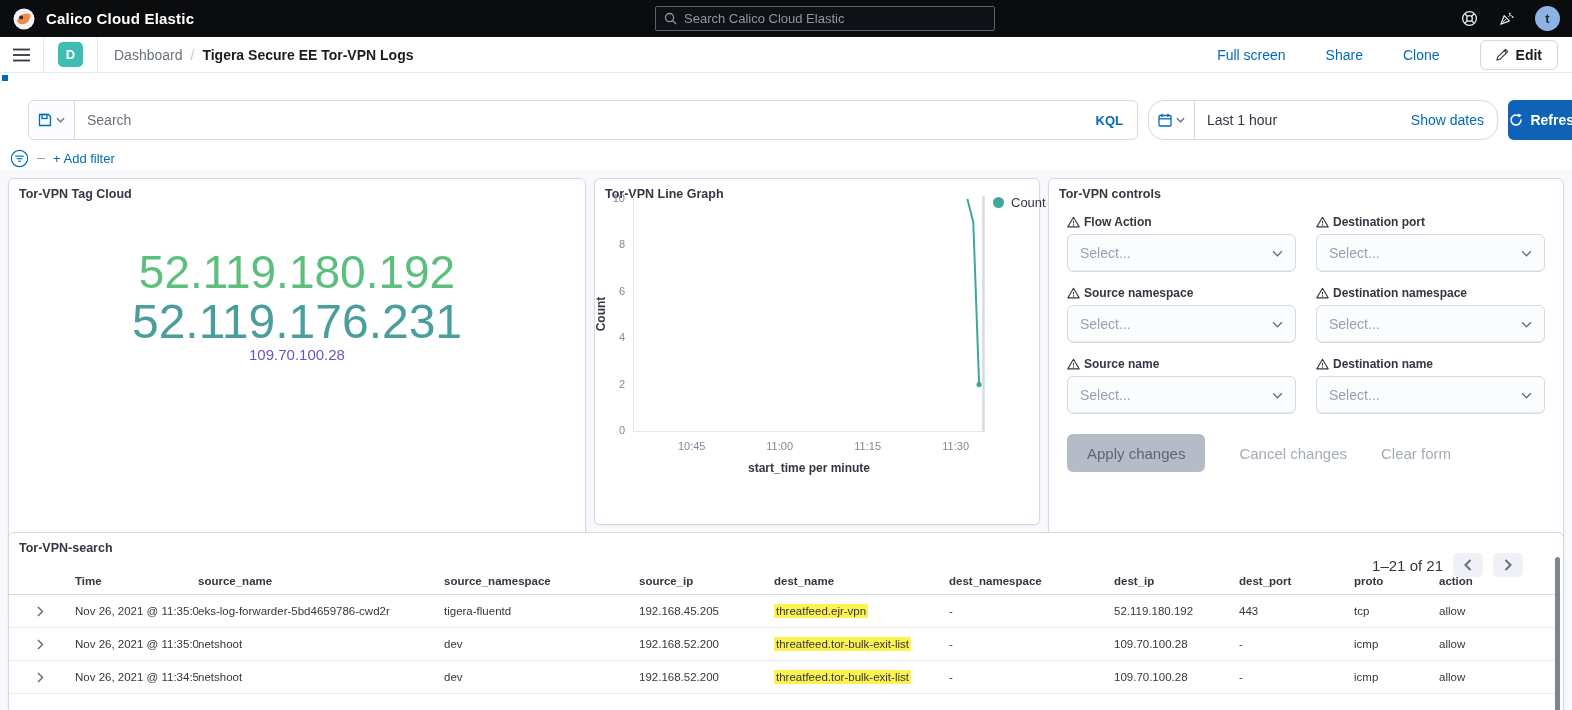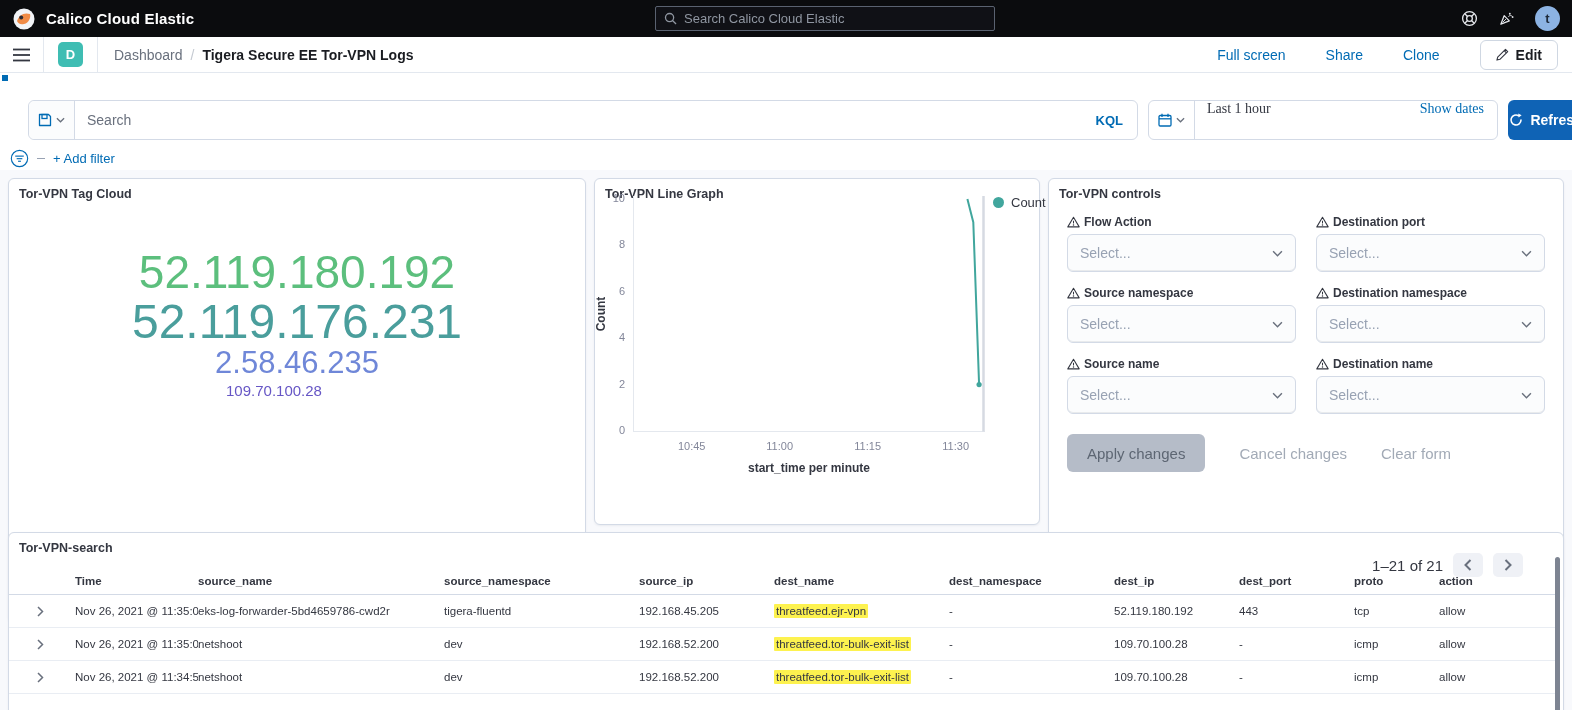--- a/index.html
+++ b/index.html
@@ -37,21 +37,21 @@
   .edit-btn{display:flex; align-items:center; gap:7px; border:1px solid #cfd7e2; background:#fff; border-radius:6px; height:30px; padding:0 15px; font-size:14px; font-weight:600; color:#1a1c21; cursor:pointer; font-family:inherit;}
   .nav-indicator{position:absolute; left:2px; top:75px; width:6px; height:6px; background:var(--accent);}
 
   
   .query-row{position:absolute; left:8px; top:100px; width:1556px; height:40px; display:flex; align-items:stretch; gap:10px;margin-left:20px;}
   .search-control{flex:0 0 1110px; display:flex; align-items:center; border:1px solid var(--border); border-radius:6px; background:#fff;}
   .search-addon{width:46px; align-self:stretch; display:flex; align-items:center; justify-content:center; gap:4px; border-right:1px solid var(--border); cursor:pointer; background:#fbfcfd; border-radius:6px 0 0 6px;}
   .search-control input{flex:1; border:0; outline:0; font-size:14px; padding:0 12px; color:var(--text); font-family:inherit;}
   .search-control input::placeholder{color:#69707d;}
   .kql{font-size:13px; font-weight:600; color:var(--accent); padding:0 14px; cursor:pointer;}
-  .datepicker{flex:0 0 350px; display:flex; border:1px solid var(--border); border-radius:6px; background:#fff;font-family:Liberation Serif, serif;}
+  .datepicker{flex:0 0 350px; display:flex; align-items:center; border:1px solid var(--border); border-radius:16px; background:#fff;}
   .date-addon{width:46px; align-self:stretch; display:flex; align-items:center; justify-content:center; gap:4px; border-right:1px solid var(--border); cursor:pointer;}
   .date-text{font-size:14px; color:var(--text); padding-left:12px;}
   .show-dates{margin-left:auto; font-size:14px; color:var(--accent); padding-right:13px; cursor:pointer;}
   .refresh-btn{flex:1; display:flex; align-items:center; justify-content:center; gap:7px; background:var(--refresh); color:#fff; border:0; border-radius:6px; font-size:14px; font-weight:700; cursor:pointer; font-family:inherit;}
 
   
   .filter-row{position:absolute; left:10px; top:149px; display:flex; align-items:center; gap:8px;}
   .filter-dash{width:8px; height:1px; background:#98a2b3;}
   .add-filter{color:var(--accent); font-size:13px; cursor:pointer;}
 
@@ -234,21 +234,20 @@
   <span class="add-filter">+ Add filter</span>
 </div>
 
 <div class="dashboard">
 
   <div class="panel" id="tagcloud">
     <div class="panel-title">Tor-VPN Tag Cloud</div>
     <div class="tags">
       <span class="tag" style="color: rgb(92, 191, 125); font-size: 46px;">52.119.180.192</span>
       <span class="tag" style="color: rgb(74, 158, 156); font-size: 48px;">52.119.176.231</span>
-      <span class="tag" style="color: rgb(111, 135, 216); font-size: 31px;">2.58.46.235</span>
       <span class="tag" style="color: rgb(102, 86, 197); font-size: 15px;">109.70.100.28</span>
     </div>
     <div class="tag-caption">dest_ip: Descending - Count</div>
   </div>
 
   <div class="panel" id="linegraph">
     <div class="panel-title">Tor-VPN Line Graph</div>
     <div class="chart">
       <span class="ylabel">Count</span>
       <span class="ytick" style="top: 245px;">0</span>

